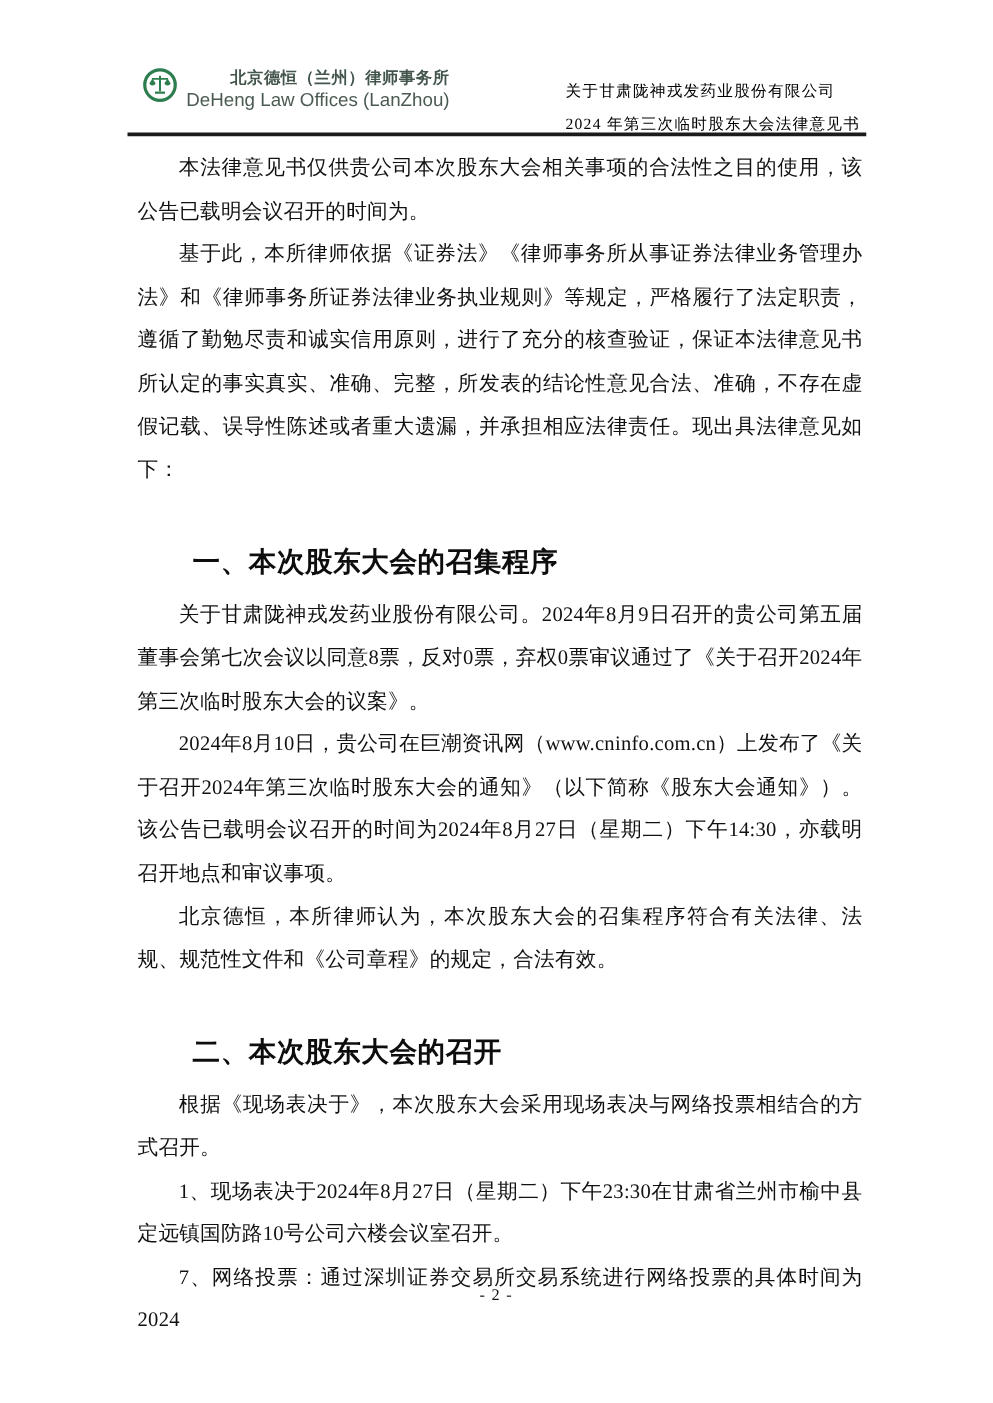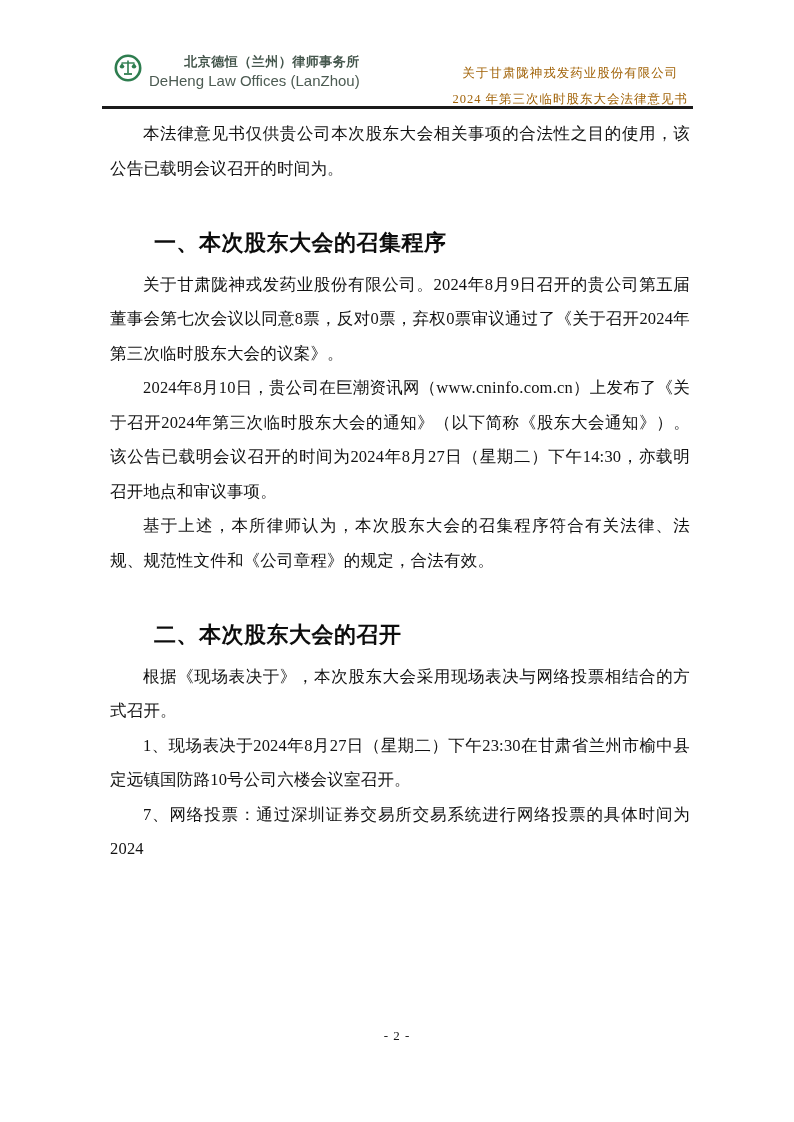--- a/index.html
+++ b/index.html
@@ -47,25 +47,25 @@
   .firm-name-en {
     font-family: "Liberation Sans", "DejaVu Sans", sans-serif;
     font-size: 15px;
     color: #4c5b52;
     margin-top: 2px;
   }
   .header-titles {
     position: absolute;
     top: 60px;
     right: 106px;
-    text-align: center;
+    text-align: left;
     font-size: 12.5px;
     letter-spacing: 1px;
     line-height: 26px;
-    color: #a16207;
+    color: #000000;
   }
   .header-rule {
     position: absolute;
     top: 106px;
     left: 102px;
     right: 101px;
     height: 3px;
     background: #1b1b1b;
   }
 
@@ -129,25 +129,26 @@
 
   <div class="header-titles">
     <div>关于甘肃陇神戎发药业股份有限公司</div>
     <div>2024 年第三次临时股东大会法律意见书</div>
   </div>
 
   <div class="header-rule"></div>
 
   <div class="doc-body">
     <p class="para">本法律意见书仅供贵公司本次股东大会相关事项的合法性之目的使用，该公告已载明会议召开的时间为。</p>
+    <p class="para">基于此，本所律师依据《证券法》《律师事务所从事证券法律业务管理办法》和《律师事务所证券法律业务执业规则》等规定，严格履行了法定职责，遵循了勤勉尽责和诚实信用原则，进行了充分的核查验证，保证本法律意见书所认定的事实真实、准确、完整，所发表的结论性意见合法、准确，不存在虚假记载、误导性陈述或者重大遗漏，并承担相应法律责任。现出具法律意见如下：</p>
 
     <h2 class="heading">一、本次股东大会的召集程序</h2>
     <p class="para">关于甘肃陇神戎发药业股份有限公司。2024年8月9日召开的贵公司第五届董事会第七次会议以同意8票，反对0票，弃权0票审议通过了《关于召开2024年第三次临时股东大会的议案》。</p>
     <p class="para">2024年8月10日，贵公司在巨潮资讯网（www.cninfo.com.cn）上发布了《关于召开2024年第三次临时股东大会的通知》（以下简称《股东大会通知》）。该公告已载明会议召开的时间为2024年8月27日（星期二）下午14:30，亦载明召开地点和审议事项。</p>
-    <p class="para">基于上述，本所律师认为，本次股东大会的召集程序符合有关法律、法规、规范性文件和《公司章程》的规定，合法有效。</p>
+    <p class="para">北京德恒，本所律师认为，本次股东大会的召集程序符合有关法律、法规、规范性文件和《公司章程》的规定，合法有效。</p>
 
     <h2 class="heading">二、本次股东大会的召开</h2>
     <p class="para">根据《现场表决于》，本次股东大会采用现场表决与网络投票相结合的方式召开。</p>
     <p class="para">1、现场表决于2024年8月27日（星期二）下午23:30在甘肃省兰州市榆中县定远镇国防路10号公司六楼会议室召开。</p>
     <p class="para">7、网络投票：通过深圳证券交易所交易系统进行网络投票的具体时间为2024</p>
   </div>
 
   <div class="footer">- 2 -</div>
 
 </div>

